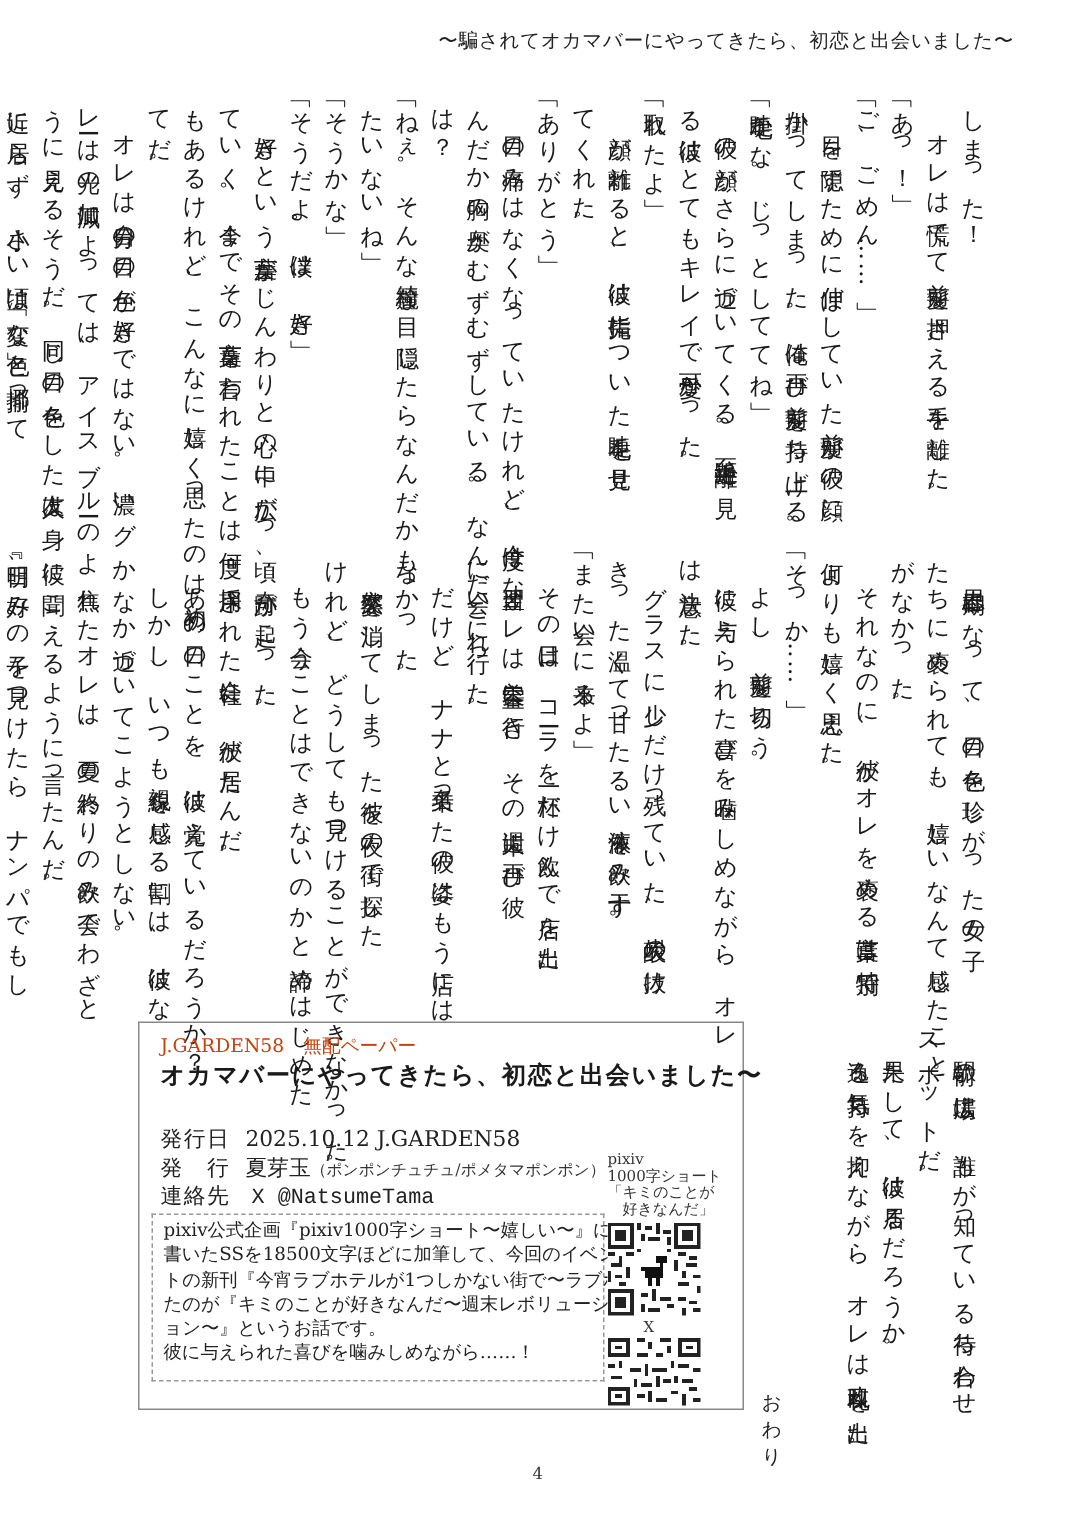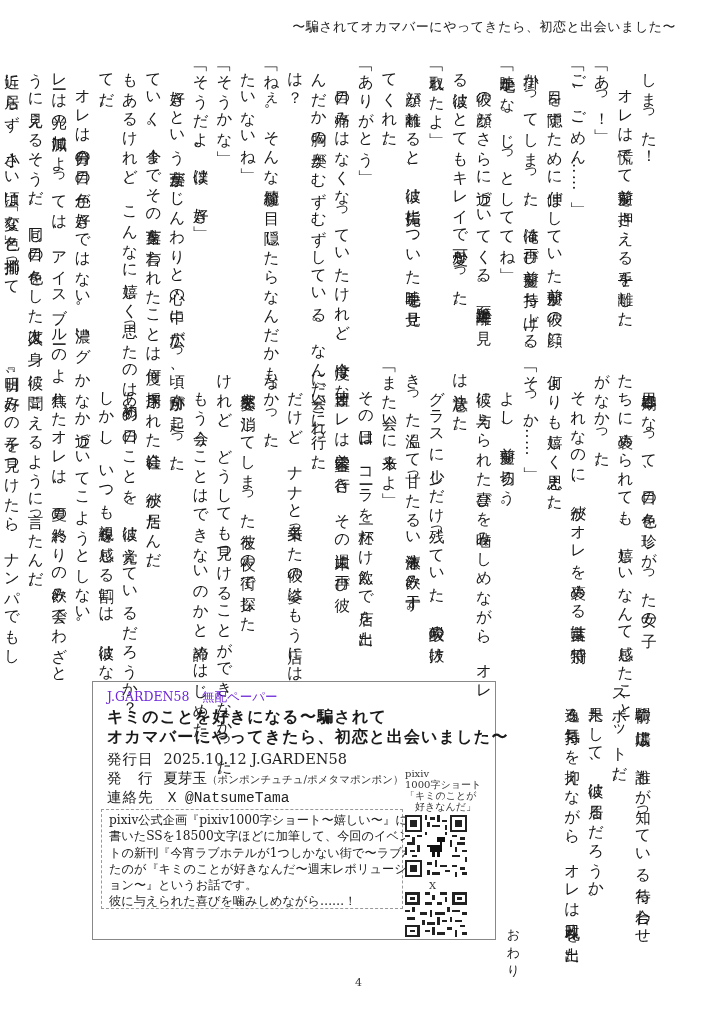--- a/index.html
+++ b/index.html
@@ -7,26 +7,26 @@
          font-family:"DejaVu Serif", "Liberation Serif", serif; color:#1a1a1a; }
   .header { position:absolute; right:46px; top:18px; font-size:13px; letter-spacing:0.5px; color:#222; white-space:nowrap; }
   .vt { position:absolute; writing-mode:vertical-rl; -webkit-writing-mode:vertical-rl;
         font-size:15.5px; line-height:23.6px; letter-spacing:1.6px; color:#1a1a1a; }
   .vt p { margin:0; white-space:pre; }
   #blockA { right:62px; top:62px; height:265px; }
   #blockB { right:62px; top:363px; height:300px; }
   #blockC { right:68px; top:678px; height:292px; }
   .owari { position:absolute; right:200px; top:920px; writing-mode:vertical-rl; font-size:13px; letter-spacing:3px; color:#222; }
   .infobox { position:absolute; left:92px; top:681px; width:404px; height:259px; border:1.5px solid #888; box-sizing:border-box; border-right:1.5px solid #888; }
-  .infobox .event { position:absolute; left:14px; top:7px; font-size:12.5px; color:#6d28d9; white-space:nowrap; }
+  .infobox .event { position:absolute; left:14px; top:7px; font-size:12.5px; color:#c2410c; white-space:nowrap; }
   .infobox .title { position:absolute; left:14px; top:25px; font-size:16px; line-height:20px; font-weight:bold; color:#1a1a1a; white-space:nowrap; letter-spacing:1.2px; font-family:"DejaVu Sans", sans-serif; }
   .meta { position:absolute; left:14px; font-size:14.5px; white-space:nowrap; color:#222; }
   .meta .k { display:inline-block; width:52px; letter-spacing:1px; }
   .meta .small { font-size:10.5px; color:#333;text-align:right; }
-  .desc { position:absolute; left:8px; top:127px; width:302px; height:100px; border:1px dashed #999; box-sizing:border-box;
+  .desc { position:absolute; left:8px; top:127px; width:302px; height:112px; border:1px dashed #999; box-sizing:border-box;
           padding:2px 0 0 7px; font-size:12.2px; line-height:16.3px; color:#222; }
   .desc p { margin:0; white-space:nowrap; }
   .pix-label { position:absolute; left:312px; top:86px; font-size:10px; line-height:11px; color:#333; white-space:nowrap; }
   .qr { position:absolute; width:62px; height:62px; background:#fff; }
   .qr svg { width:100%; height:100%; display:block; }
   .xlabel { position:absolute; left:336px; top:198px; font-size:10px; color:#333; }
   .pageno { position:absolute; left:355px; top:976px; font-size:11px; color:#333; }
 </style>
 </head>
 <body>
@@ -103,21 +103,20 @@
   <p>スポットだ。</p>
   <p>　果たして、彼は居るだろうか。</p>
   <p>　逸る気持ちを抑えながら、オレは改札口を出た。</p>
 </div>
 
 <div class="owari">おわり</div>
 
 <div class="infobox">
   <div class="event">J.GARDEN58　無配ペーパー</div>
   <div class="title">
-    <div>キミのことを好きになる〜騙されて</div>
     <div>オカマバーにやってきたら、初恋と出会いました〜</div>
   </div>
 
   <div class="meta" style="top:68px;">
     <span class="k">発行日</span>
     <span>2025.10.12 J.GARDEN58</span>
   </div>
   <div class="meta" style="top:87px;">
     <span class="k">発　行</span>
     <span>夏芽玉</span><span class="small">（ポンポンチュチュ/ポメタマポンポン）</span>

